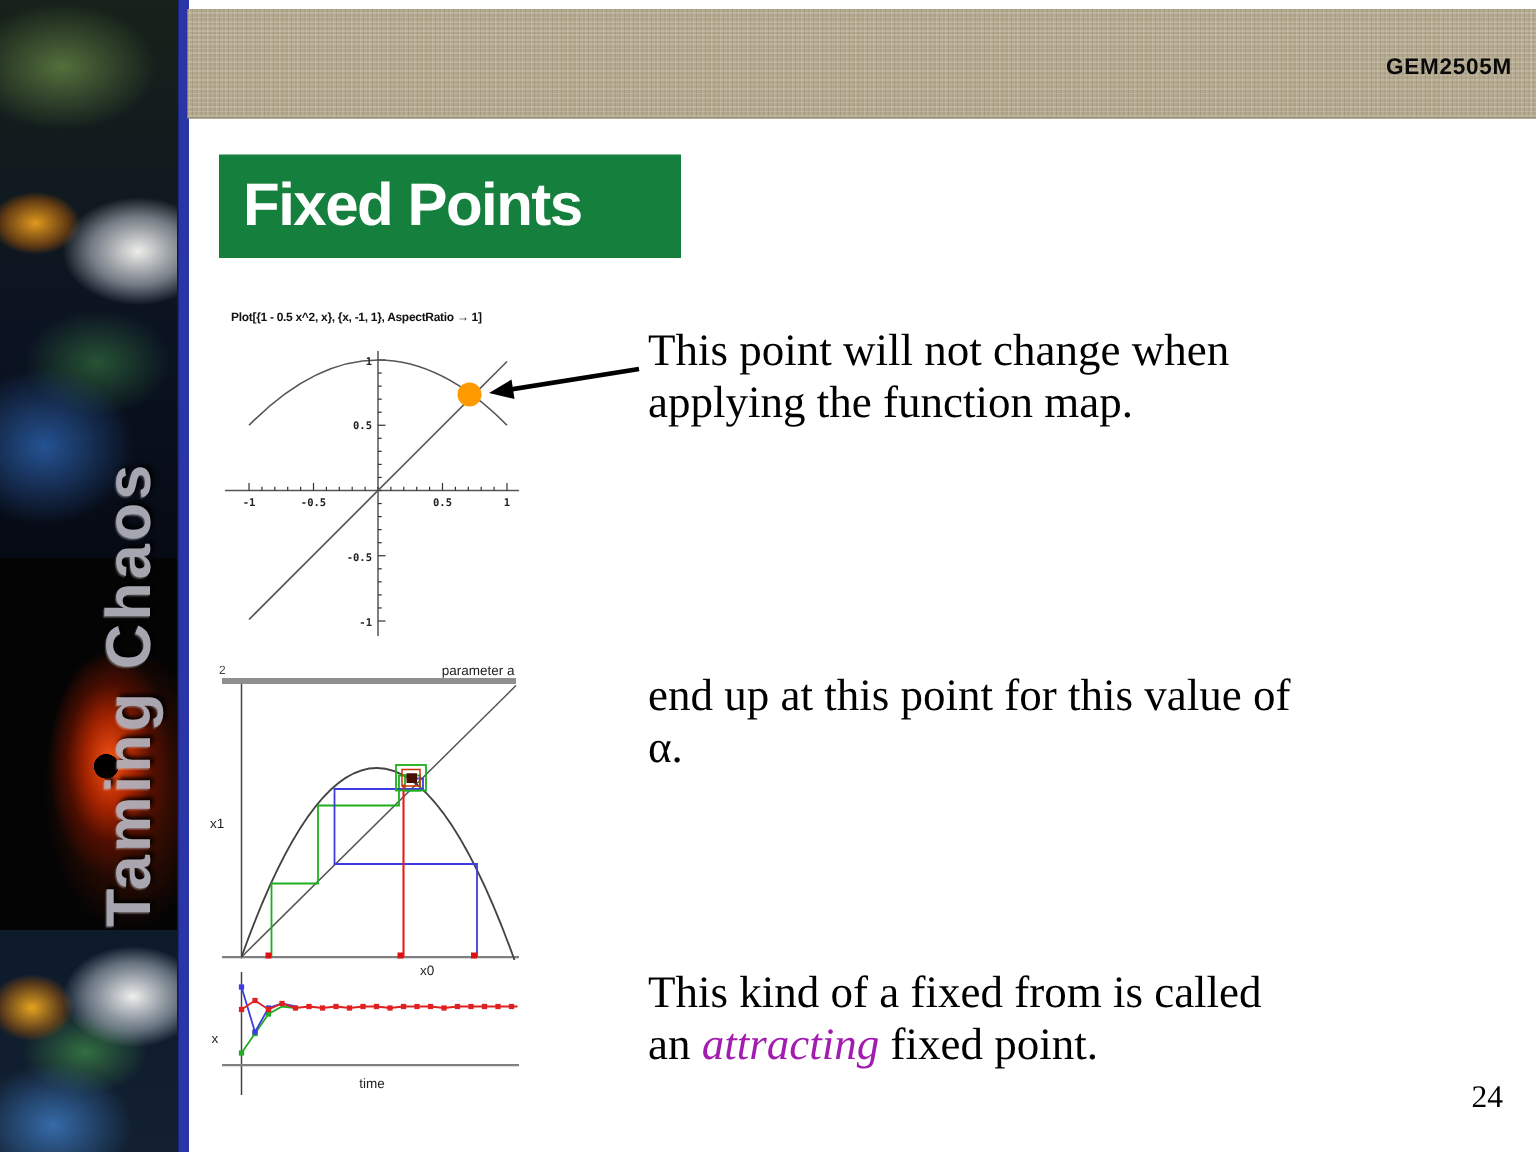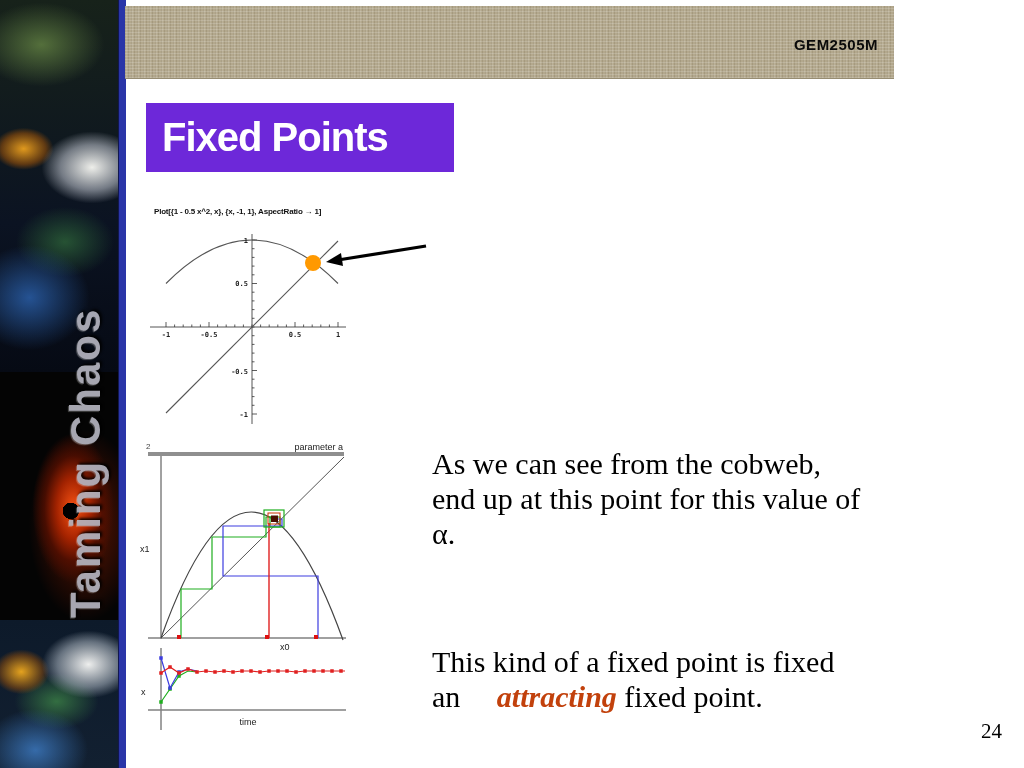--- a/index.html
+++ b/index.html
@@ -27,48 +27,48 @@
      radial-gradient(ellipse 70px 55px at 30% 88%, rgba(60,120,190,.85), rgba(20,40,80,0) 75%),
      radial-gradient(ellipse 60px 40px at 48% 55%, rgba(60,130,70,.8), rgba(0,0,0,0) 70%),
      linear-gradient(180deg,#0d1a2a,#122031);}
   .vtext{position:absolute;left:62px;top:618px;transform:rotate(-90deg);transform-origin:0 0;
      font-family:"Liberation Sans",sans-serif;font-weight:bold;font-size:42px;letter-spacing:2px;
      color:#b4b4bf;white-space:nowrap;opacity:.92;
      text-shadow:2px 2px 3px #000,-1px -1px 1px rgba(255,255,255,.35);}
   .divider{position:absolute;left:118px;top:0;width:7px;height:768px;background:#2a35a8;border-left:1px solid #11174f;}
 
   
-  .banner{position:absolute;left:125px;top:6px;width:769px;height:72px;
+  .banner{position:absolute;left:125px;top:6px;width:899px;height:72px;
      background-color:#b3a88d;
      background-image:
        repeating-linear-gradient(0deg, rgba(255,255,255,.16) 0 1px, rgba(0,0,0,0) 1px 3px),
        repeating-linear-gradient(90deg, rgba(110,96,66,.20) 0 1px, rgba(0,0,0,0) 1px 3px),
        repeating-linear-gradient(90deg, rgba(255,255,250,.10) 0 2px, rgba(0,0,0,0) 2px 6px);
      border-bottom:1px solid #978d72;}
   .course{position:absolute;right:16px;top:30px;font-family:"Liberation Sans",sans-serif;
      font-weight:bold;font-size:15px;color:#0a0a0a;letter-spacing:.5px;}
 
   
-  .title-box{position:absolute;left:146px;top:103px;width:308px;height:69px;background:#6d28d9;}
+  .title-box{position:absolute;left:146px;top:103px;width:308px;height:69px;background:#15803d;}
   .title-box span{display:block;line-height:69px;padding-left:16px;color:#fff;
      font-family:"Liberation Sans",sans-serif;font-weight:bold;font-size:40px;letter-spacing:-1px;}
 
   
   .figlabel{position:absolute;left:154px;top:207px;width:240px;
      font-family:Liberation Sans, sans-serif;font-weight:bold;font-size:8px;
      letter-spacing:-0.2px;color:#111;}
   #plot1{position:absolute;left:140px;top:222px;}
   #arrow{position:absolute;left:322px;top:238px;}
   #cobweb{position:absolute;left:128px;top:440px;}
   #timeseries{position:absolute;left:128px;top:646px;}
 
   
   .para{position:absolute;left:432px;width:575px;font-size:30px;line-height:35px;color:#000;}
   .p1{top:216px;} .p2{top:446px;} .p3{top:644px;}
-  .em-attr{font-style:italic;font-weight:bold;color:#c2410c;margin-left:29px;}
+  .em-attr{font-style:italic;font-weight:normal;color:#a21caf;}
   .pagenum{position:absolute;right:22px;top:719px;font-size:21px;color:#000000;}
 </style>
 </head>
 <body>
 
 <div class="slide">
 
   <aside class="sidebar">
     <div class="photo photo-top"></div>
     <div class="photo fractal"></div>
@@ -141,20 +141,24 @@
       <text x="108" y="21" fill="#222" font-size="7" text-anchor="end" font-family="&quot;DejaVu Sans Mono&quot;, monospace" font-weight="bold">1</text>
       <text x="108" y="64" fill="#222" font-size="7" text-anchor="end" font-family="&quot;DejaVu Sans Mono&quot;, monospace" font-weight="bold">0.5</text>
       <text x="108" y="152" fill="#222" font-size="7" text-anchor="end" font-family="&quot;DejaVu Sans Mono&quot;, monospace" font-weight="bold">-0.5</text>
       <text x="108" y="195" fill="#222" font-size="7" text-anchor="end" font-family="&quot;DejaVu Sans Mono&quot;, monospace" font-weight="bold">-1</text>
     </svg>
 
   <svg id="arrow" width="108" height="32" viewBox="0 0 108 32">
       <line x1="104" y1="8" x2="16" y2="22" stroke="#000" stroke-width="3.2"></line>
       <polygon points="4,24 19,15 21,28" fill="#000"></polygon>
     </svg>
+  <div class="para p1">
+    <div>This point will not change when</div>
+    <div>applying the function map.</div>
+  </div>
 
   <svg id="cobweb" width="240" height="215" viewBox="0 0 240 215">
       <text x="18" y="9" fill="#444" font-size="8" text-anchor="start" font-family="&quot;Liberation Sans&quot;, sans-serif" font-weight="normal">2</text>
       <text x="215" y="10" fill="#222" font-size="9" text-anchor="end" font-family="&quot;Liberation Sans&quot;, sans-serif" font-weight="normal">parameter a</text>
       <rect x="20" y="12" width="196" height="4" stroke="none" fill="#8f8f8f" stroke-width="0"></rect>
       <line x1="33" y1="16" x2="33" y2="199" stroke="#444" stroke-width="1"></line>
       <line x1="20" y1="198" x2="218" y2="198" stroke="#808080" stroke-width="1.5"></line>
       <text x="12" y="112" fill="#222" font-size="9" text-anchor="start" font-family="&quot;Liberation Sans&quot;, sans-serif" font-weight="normal">x1</text>
       <text x="152" y="210" fill="#222" font-size="9" text-anchor="start" font-family="&quot;Liberation Sans&quot;, sans-serif" font-weight="normal">x0</text>
       <line x1="33" y1="198" x2="216" y2="17" stroke="#555" stroke-width="1"></line>
@@ -200,24 +204,23 @@
       <rect x="157.25" y="23.25" width="3.5" height="3.5" fill="#e02020"></rect>
       <rect x="166.25" y="24.25" width="3.5" height="3.5" fill="#e02020"></rect>
       <rect x="175.25" y="23.25" width="3.5" height="3.5" fill="#e02020"></rect>
       <rect x="184.25" y="23.25" width="3.5" height="3.5" fill="#e02020"></rect>
       <rect x="193.25" y="23.25" width="3.5" height="3.5" fill="#e02020"></rect>
       <rect x="202.25" y="23.25" width="3.5" height="3.5" fill="#e02020"></rect>
       <rect x="211.25" y="23.25" width="3.5" height="3.5" fill="#e02020"></rect>
     </svg>
 
   <div class="para p2">
-    <div>As we can see from the cobweb,</div>
     <div>end up at this point for this value of</div>
     <div>α.</div>
   </div>
 
   <div class="para p3">
-    <div>This kind of a fixed point is fixed</div>
+    <div>This kind of a fixed from is called</div>
     <div><span>an </span><span class="em-attr">attracting</span><span> fixed point.</span></div>
   </div>
 
   <div class="pagenum">24</div>
 </div>
 
 </body></html>

